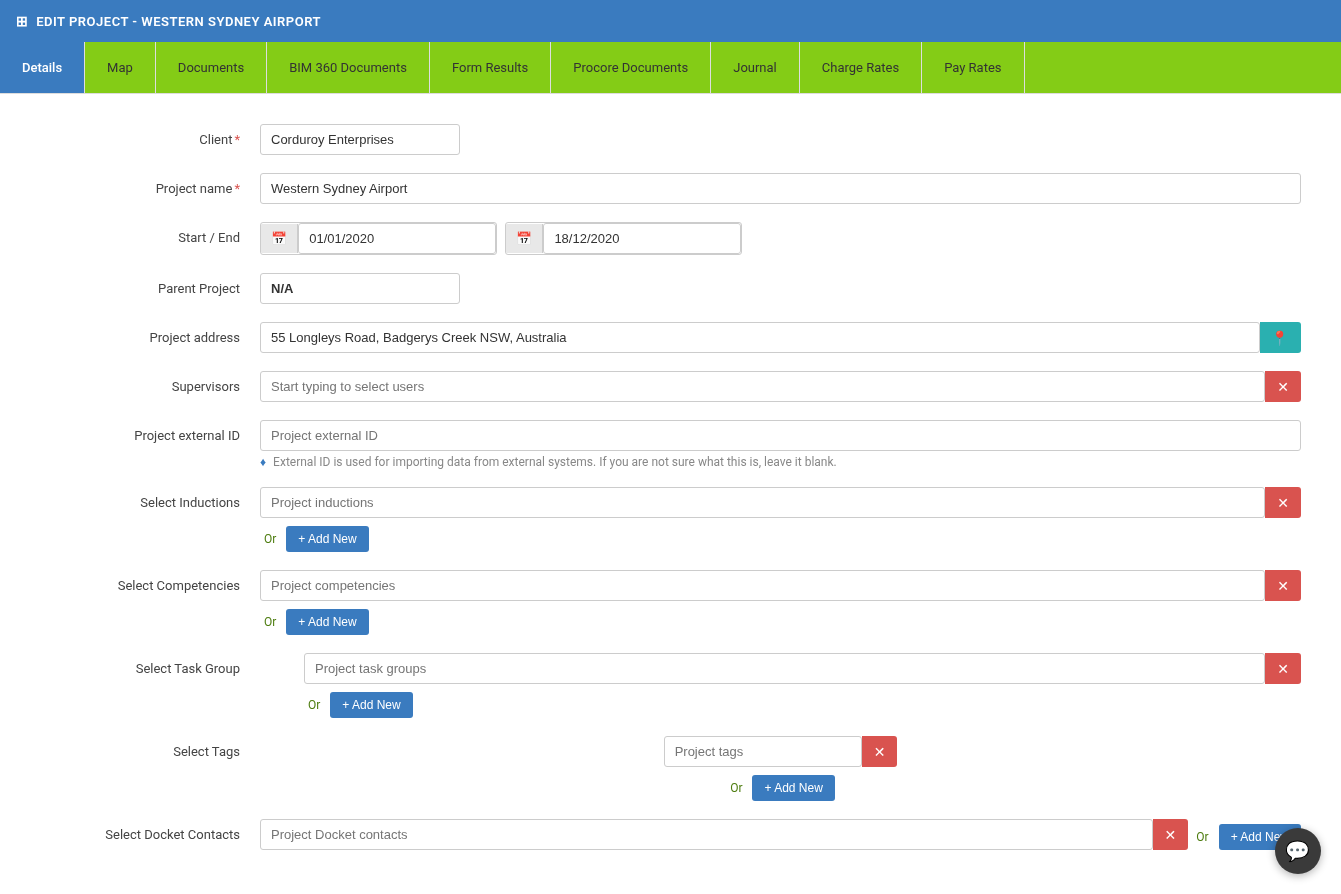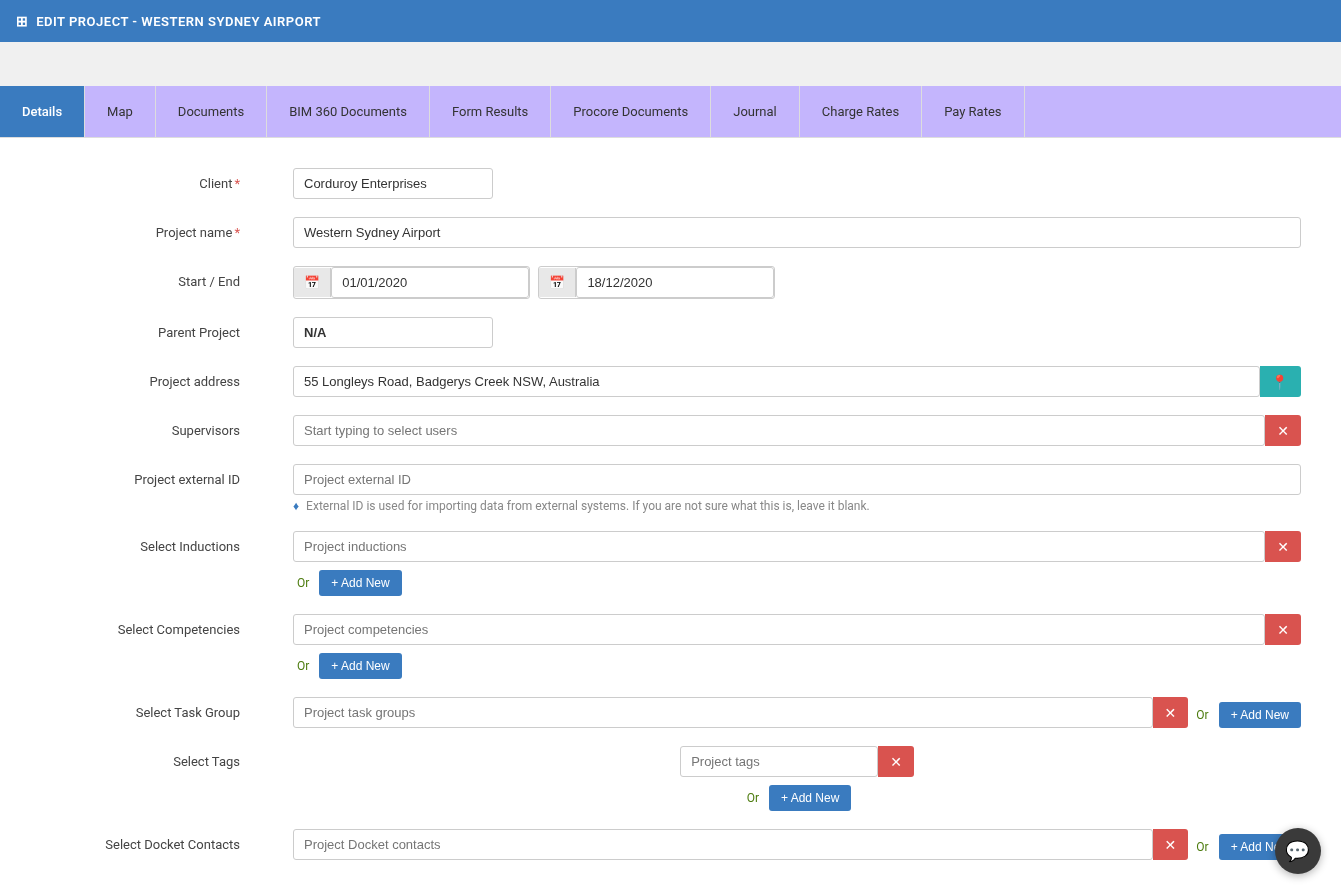--- a/index.html
+++ b/index.html
@@ -18,23 +18,22 @@
       letter-spacing: 0.5px;
     }
     .top-header .grid-icon {
       margin-right: 8px;
       font-size: 14px;
     }
 
     
     .tab-bar {
       display: flex;
-      background: #c4b5fd;
+      background: #84cc16;
       border-bottom: 1px solid #ddd;
-      margin-top: 44px;
     }
     .tab {
       padding: 18px 22px;
       cursor: pointer;
       font-size: 13px;
       color: #333;
       border-right: 1px solid #ddd;
       white-space: nowrap;
       user-select: none;
     }
@@ -51,21 +50,20 @@
       margin: 0;
       padding: 30px 40px 40px 40px;
       min-height: calc(894px - 42px - 58px);
     }
 
     
     .form-row {
       display: flex;
       align-items: flex-start;
       margin-bottom: 18px;
-      gap: 33px;
     }
     .form-label {
       width: 220px;
       min-width: 220px;
       text-align: right;
       padding-right: 20px;
       padding-top: 8px;
       font-size: 13px;
       color: #444;
     }
@@ -359,21 +357,21 @@
         <span class="or-text">Or</span>
         <button class="add-new-btn">+ Add New</button>
       </div>
     </div>
   </div>
 
   <div class="form-row">
     <div class="form-label">
       <span>Select Task Group</span>
     </div>
-    <div style="flex:1; display:flex; flex-direction:row; gap:4px;">
+    <div style="flex:1; display:flex; flex-direction:column; gap:4px;margin-left:44px;">
       <div class="select-with-x">
         <input type="text" class="select-input" placeholder="Project task groups" style="">
         <button class="x-btn">✕</button>
       </div>
       <div class="form-subrow">
         <span class="or-text">Or</span>
         <button class="add-new-btn">+ Add New</button>
       </div>
     </div>
   </div>

